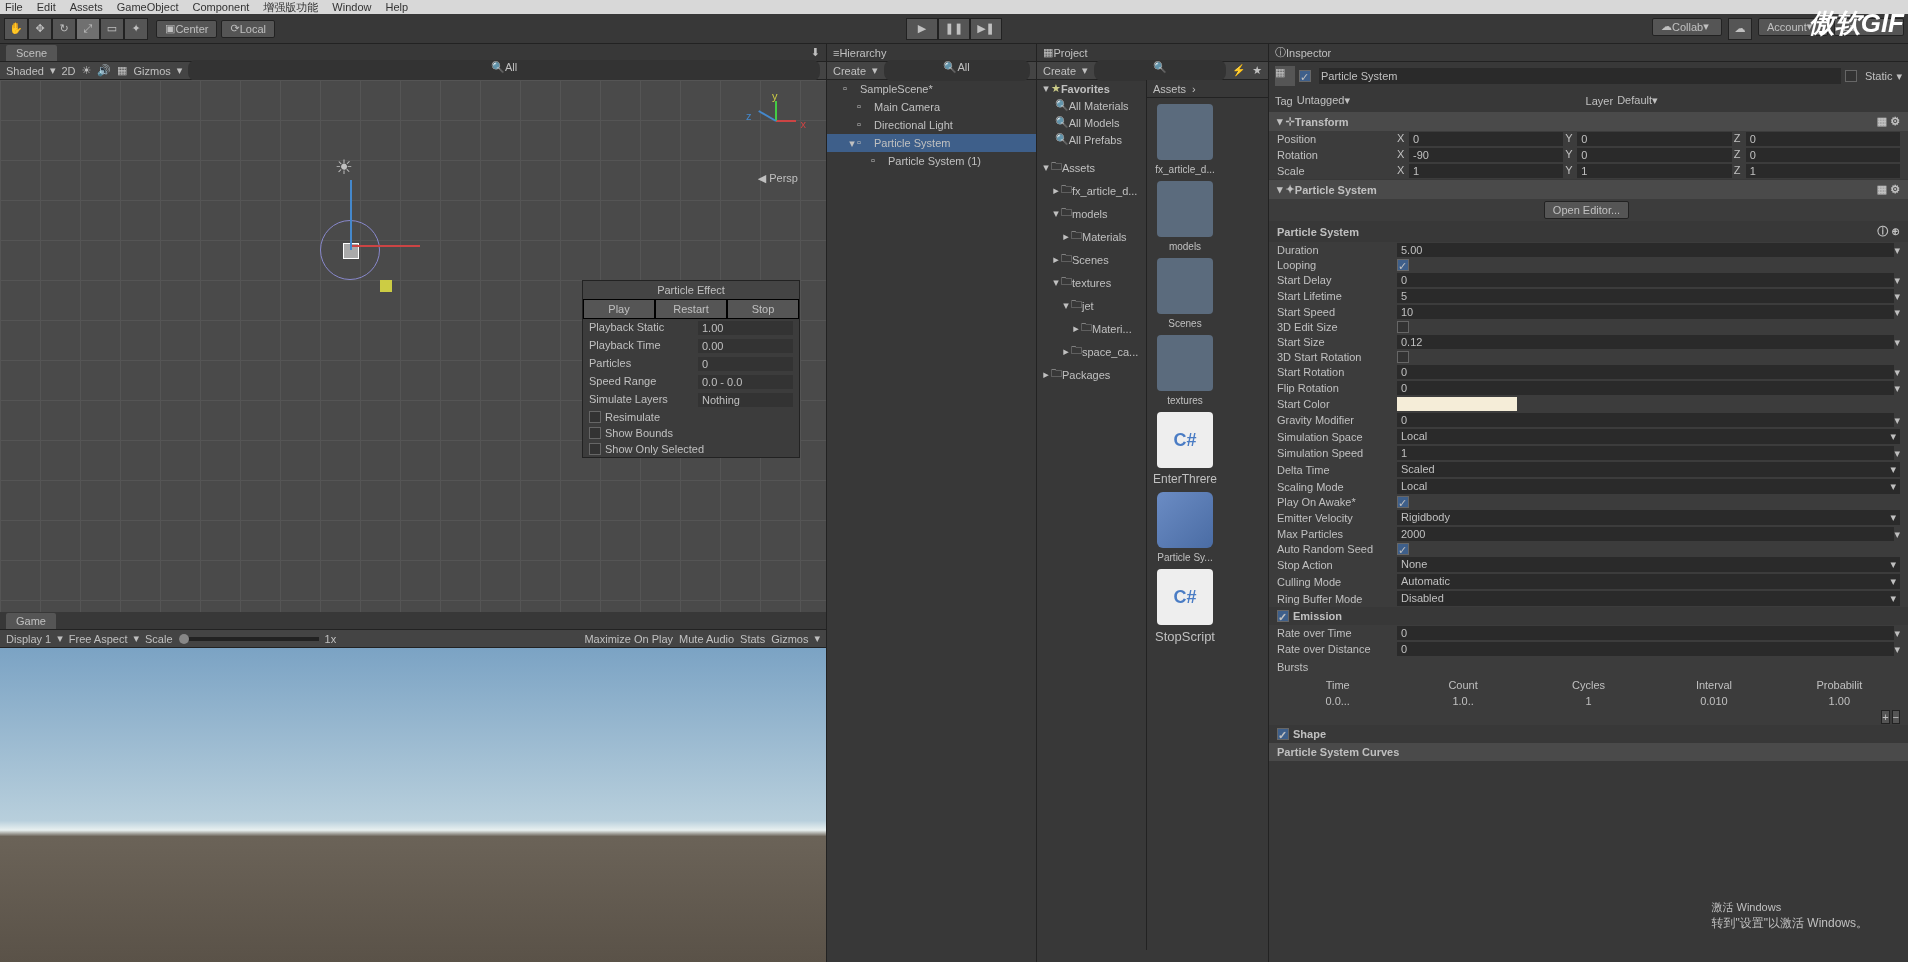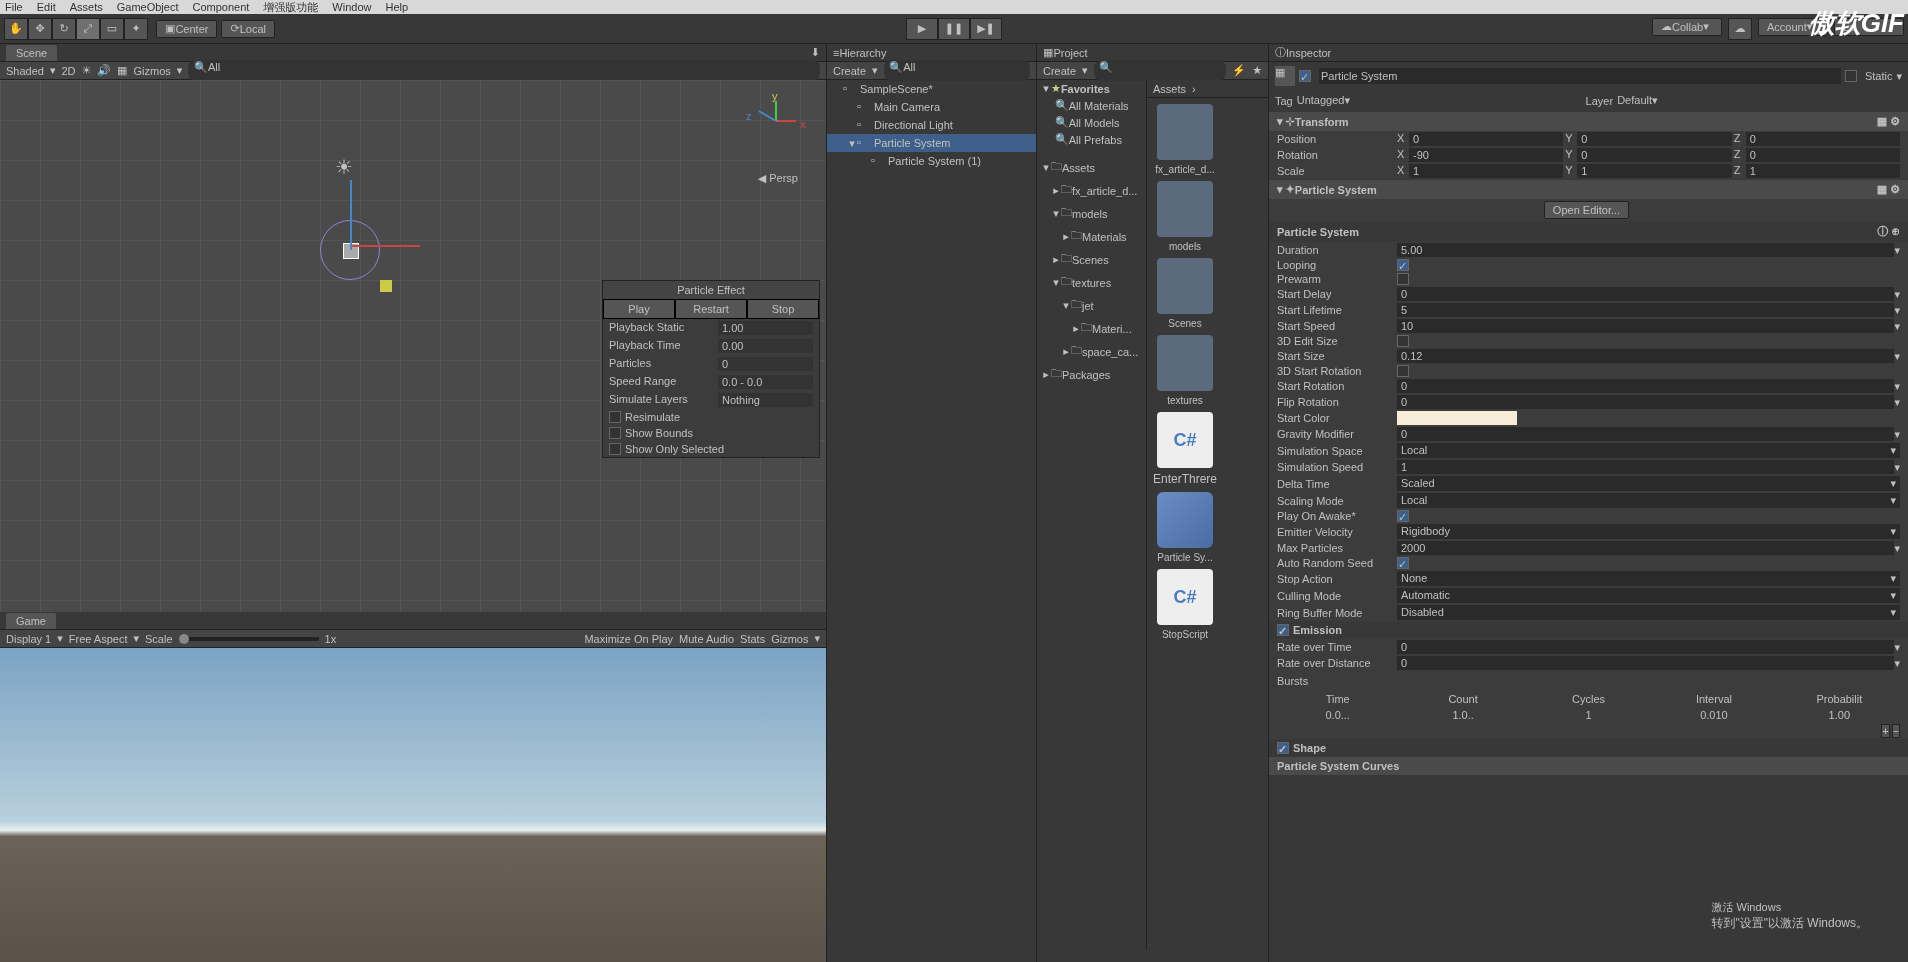--- a/index.html
+++ b/index.html
@@ -19,21 +19,21 @@
 .left-col{width:826px;display:flex;flex-direction:column;}
 .mid-col{width:210px;background:#383838;border-left:1px solid #222;}
 .proj-col{width:232px;background:#383838;border-left:1px solid #222;}
 .inspect-col{flex:1;background:#383838;border-left:1px solid #222;}
 .panel-hdr{height:18px;background:#383838;border-bottom:1px solid #222;display:flex;align-items:center;padding:0 6px;}
 .tab{background:#555;padding:2px 10px;border-radius:2px 2px 0 0;margin-right:4px;}
 .subbar{height:18px;background:#444;border-bottom:1px solid #222;display:flex;align-items:center;padding:0 6px;gap:6px;}
 .scene-view{flex:1;background:#4a4a4a;position:relative;background-image:linear-gradient(#555 1px,transparent 1px),linear-gradient(90deg,#555 1px,transparent 1px);background-size:40px 40px;}
 .game-view{height:350px;}
 .game-canvas{height:314px;background:linear-gradient(to bottom,#7ba3c4 0%,#b8cfdc 55%,#e8f0f0 58%,#6b6358 60%,#5a5248 100%);}
-.particle-panel{position:absolute;right:6px;top:200px;width:218px;background:#3c3c3c;border:1px solid #222;}
+.particle-panel{position:absolute;right:26px;top:200px;width:218px;background:#3c3c3c;border:1px solid #222;}
 .pp-hdr{text-align:center;padding:3px;background:#444;}
 .pp-btns{display:flex;}
 .pp-btns div{flex:1;text-align:center;padding:3px;background:#555;border:1px solid #000000;}
 .pp-row{display:flex;padding:2px 6px;}
 .pp-row .l{flex:1;}
 .pp-row .v{width:95px;background:#333;padding:1px 4px;}
 .chk{width:12px;height:12px;background:#333;border:1px solid #666;display:inline-block;margin-right:4px;vertical-align:middle;}
 .tree-row{display:flex;align-items:center;padding:2px 4px;cursor:pointer;}
 .tree-row.sel{background:#3e5f8a;}
 .tree-row .exp{width:10px;text-align:center;}
@@ -48,21 +48,21 @@
 .sect-hdr{background:#4a4a4a;padding:3px 8px;display:flex;align-items:center;font-weight:bold;}
 .prop-row{display:flex;padding:1px 8px;align-items:center;}
 .prop-row .pl{width:120px;}
 .prop-row .pv{flex:1;background:#2a2a2a;padding:1px 4px;min-height:14px;}
 .prop-row .pv.dd{display:flex;justify-content:space-between;}
 .xyz{display:flex;gap:2px;flex:1;}
 .xyz span{width:10px;}
 .xyz .pv{flex:1;}
 .mini-btn{width:14px;height:14px;background:#555;border:1px solid #222;margin-left:2px;}
 .color-sw{width:120px;height:14px;background:#f5edd8;}
-.search{flex:1;background:#333;border-radius:8px;padding:1px 6px;height:21px;}
+.search{flex:1;background:#333;border-radius:8px;padding:1px 6px;height:21px;text-align:center;}
 .gizmo{position:absolute;right:20px;top:10px;width:60px;height:60px;}
 .axis{position:absolute;width:20px;height:2px;left:30px;top:30px;transform-origin:left center;}
 .burst-tbl{display:flex;padding:2px 8px;gap:4px;font-size:10px;}
 .burst-tbl div{flex:1;text-align:center;}
 .watermark{position:absolute;right:40px;bottom:30px;color:#888;font-size:16px;}
 .gif-logo{position:absolute;right:4px;top:6px;font-size:26px;font-weight:bold;font-style:italic;color:#fff;}
 input{background:transparent;border:none;color:#c0c0c0;width:100%;}
 </style>
 </head>
 <body>
@@ -309,21 +309,21 @@
             <div class="asset-item">
               <div class="asset-thumb cs">C#</div>
               <div style="font-size:12px">EnterThrere</div>
             </div>
             <div class="asset-item">
               <div class="asset-thumb mat"></div>
               <div style="font-size:10px">Particle Sy...</div>
             </div>
             <div class="asset-item">
               <div class="asset-thumb cs">C#</div>
-              <div style="font-size:10px">StopScript</div>
+              <div style="font-size:13px">StopScript</div>
             </div>
           </div>
       </div>
     </div>
   </div>
 
   <div class="inspect-col">
     <div class="panel-hdr">
       <span>ⓘ</span> 
         <span>Inspector</span>
@@ -401,24 +401,20 @@
           <div class="prop-row">
             <div class="pl">Duration</div>
             <div class="pv">5.00</div>
             <span>▾</span>
           </div>
           <div class="prop-row">
             <div class="pl">Looping</div>
             <span class="chk" style="background:#3e5f8a">✓</span>
           </div>
           <div class="prop-row">
-            <div class="pl">Prewarm</div>
-            <span class="chk"></span>
-          </div>
-          <div class="prop-row">
             <div class="pl">Start Delay</div>
             <div class="pv">0</div>
             <span>▾</span>
           </div>
           <div class="prop-row">
             <div class="pl">Start Lifetime</div>
             <div class="pv">5</div>
             <span>▾</span>
           </div>
           <div class="prop-row">

